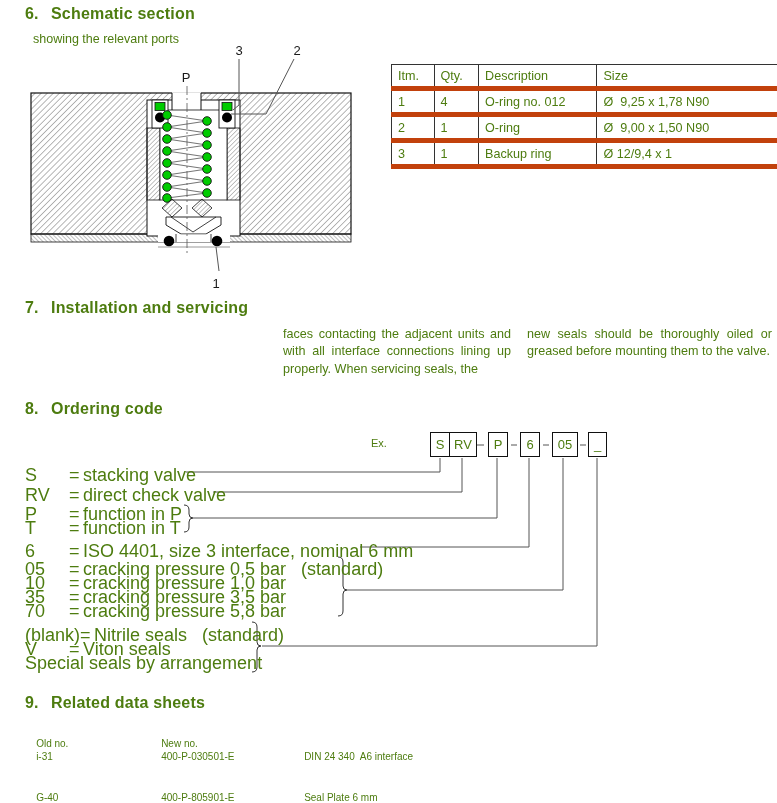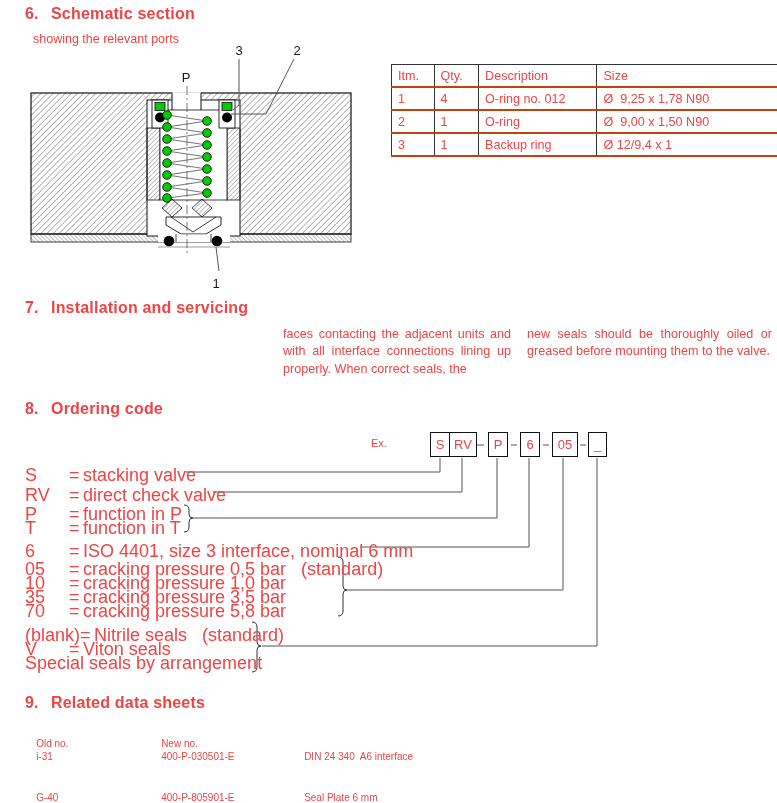--- a/index.html
+++ b/index.html
@@ -1,25 +1,25 @@
 <!DOCTYPE html>
 <html><head>
 <meta charset="utf-8">
 <style>
   html,body{margin:0;padding:0;background:#fff;}
   .page{position:relative;width:777px;height:803px;background:#ffffff;
-        font-family:"Liberation Sans","DejaVu Sans",sans-serif;color:#ef4444;overflow:hidden;}
+        font-family:"Liberation Sans","DejaVu Sans",sans-serif;color:#4d7c0f;overflow:hidden;}
   .abs{position:absolute;}
   .heading{font-size:16px;font-weight:bold;letter-spacing:.2px;white-space:nowrap;}
   .heading .num{display:inline-block;min-width:26px;}
   .subtitle{font-size:12.5px;margin-left:8px;}
   .body-text{font-size:12.6px;line-height:17.4px;text-align:justify;}
   
   .parts-table{border-collapse:collapse;font-size:12.6px;border-top:1px solid #333;}
-  .parts-table tr{border-bottom:2px solid #c2410c;}
+  .parts-table tr{border-bottom:5px solid #c2410c;}
   .parts-table th,.parts-table td{border-left:1px solid #333;font-weight:normal;text-align:left;
         padding:3px 4px 3px 6px;white-space:pre;height:15px;}
   .c-itm{width:33px;} .c-qty{width:35px;margin-left:35px;} .c-desc{width:111px;} .c-size{width:178px;}
   
   .ex-label{font-size:11px;}
   .cbox{position:absolute;top:432px;height:25px;box-sizing:border-box;border:1.5px solid #111;
         display:flex;align-items:center;justify-content:center;font-size:13px;background:#fff;}
   .noleft{border-left:none;}
   .ocrow{position:absolute;left:25px;font-size:18px;white-space:pre;}
   .occode{display:inline-block;min-width:44px;}
@@ -151,21 +151,21 @@
       <td>1</td>
       <td>Backup ring</td>
       <td>Ø 12/9,4 x 1</td>
     </tr>
   </tbody>
     </table>
 
   <div class="abs heading" style="left:25px;top:299px;">
     <span class="num">7.</span><span>Installation and servicing</span>
   </div>
-  <div class="abs body-text" style="left:283px;top:326px;width:228px;">faces contacting the adjacent units and with all interface connections lining up properly. When correct seals, the</div>
+  <div class="abs body-text" style="left:283px;top:326px;width:228px;">faces contacting the adjacent units and with all interface connections lining up properly. When servicing seals, the</div>
   <div class="abs body-text" style="left:527px;top:326px;width:245px;">new seals should be thoroughly oiled or greased before mounting them to the valve.</div>
 
   <div class="abs heading" style="left:25px;top:400px;">
     <span class="num">8.</span><span>Ordering code</span>
   </div>
 
   <div class="abs ex-label" style="left:371px;top:437px;">Ex.</div>
 
   <div class="cbox" style="left:430px;width:20px;">S</div>
   <div class="cbox noleft" style="left:450px;width:27px;">RV</div>

